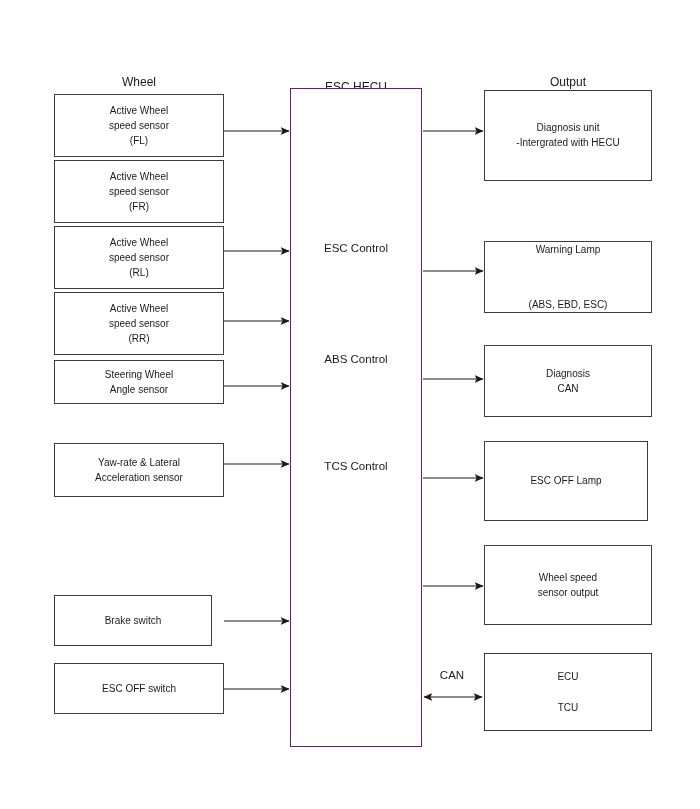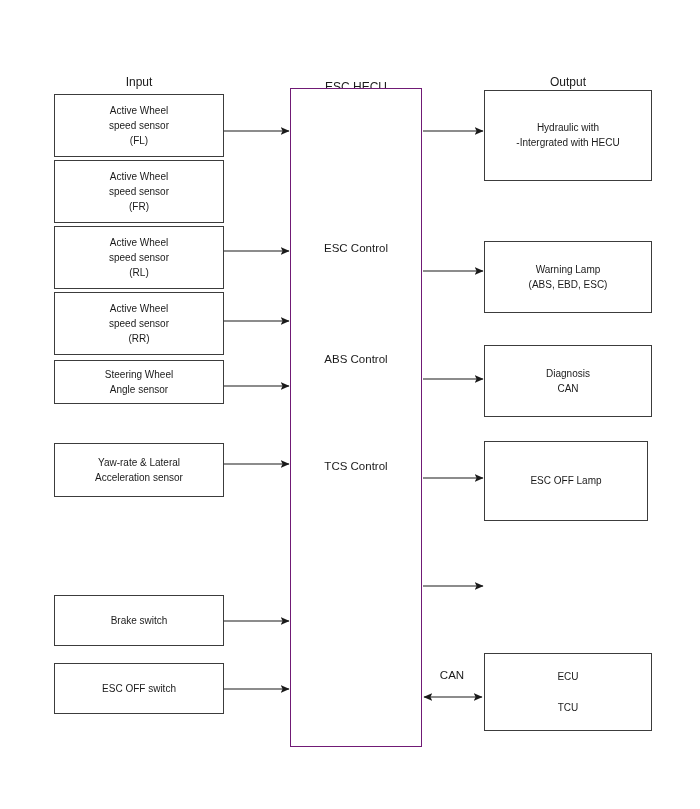--- a/index.html
+++ b/index.html
@@ -79,21 +79,21 @@
     color: #1a1a1a;
     white-space: nowrap;
     transform: translateX(-50%);
   }
 </style>
 </head>
 <body>
 
 <div id="diagram">
 
-  <div class="col-title" style="left:139px; top:75px;">Input</div>
+  <div class="col-title" style="left:139px; top:75px;">Wheel</div>
   <div class="col-title" style="left:356px; top:80px;">ESC HECU</div>
   <div class="col-title" style="left:568px; top:75px;">Output</div>
 
   <div class="box" style="left:54px; top:94px; width:170px; height:63px;">
     <span class="line">Active Wheel</span>
     <span class="line">speed sensor</span>
     <span class="line">(FL)</span>
   </div>
 
   <div class="box" style="left:54px; top:160px; width:170px; height:63px;">
@@ -117,53 +117,57 @@
   <div class="box" style="left:54px; top:360px; width:170px; height:44px;">
     <span class="line">Steering Wheel</span>
     <span class="line">Angle sensor</span>
   </div>
 
   <div class="box" style="left:54px; top:443px; width:170px; height:54px;">
     <span class="line">Yaw-rate &amp; Lateral</span>
     <span class="line">Acceleration sensor</span>
   </div>
 
-  <div class="box" style="left:54px; top:595px; width:170px; height:51px;">
+  <div class="box" style="left:54px; top:595px; width:158px; height:51px;">
     <span class="line">Brake switch</span>
   </div>
 
   <div class="box" style="left:54px; top:663px; width:170px; height:51px;">
     <span class="line">ESC OFF switch</span>
   </div>
 
   <div class="hecu">
     <div class="hecu-label" style="top:153px;">ESC Control</div>
     <div class="hecu-label" style="top:264px;">ABS Control</div>
     <div class="hecu-label" style="top:371px;">TCS Control</div>
   </div>
 
   <div class="box" style="left:484px; top:90px; width:168px; height:91px;">
-    <span class="line">Hydraulic with</span>
+    <span class="line">Diagnosis unit</span>
     <span class="line">-Intergrated with HECU</span>
   </div>
 
-  <div class="box" style="left:484px; top:241px; width:168px; height:72px;">
+  <div class="box" style="left:484px; top:241px; width:168px; height:72px;justify-content:space-between;">
     <span class="line">Warning Lamp</span>
     <span class="line">(ABS, EBD, ESC)</span>
   </div>
 
   <div class="box" style="left:484px; top:345px; width:168px; height:72px;">
     <span class="line">Diagnosis</span>
     <span class="line">CAN</span>
   </div>
 
   <div class="box" style="left:484px; top:441px; width:164px; height:80px;justify-content:center;">
     <span class="line">ESC OFF Lamp</span>
   </div>
 
+  <div class="box" style="left:484px; top:545px; width:168px; height:80px;">
+    <span class="line">Wheel speed</span>
+    <span class="line">sensor output</span>
+  </div>
 
   <div class="box" style="left:484px; top:653px; width:168px; height:78px;gap:16px;">
     <span class="line">ECU</span>
     <span class="line">TCU</span>
   </div>
 
   <div class="wire-label" style="left:452px; top:669px;">CAN</div>
 
   <svg class="wires" viewBox="0 0 700 809">
     <defs>

